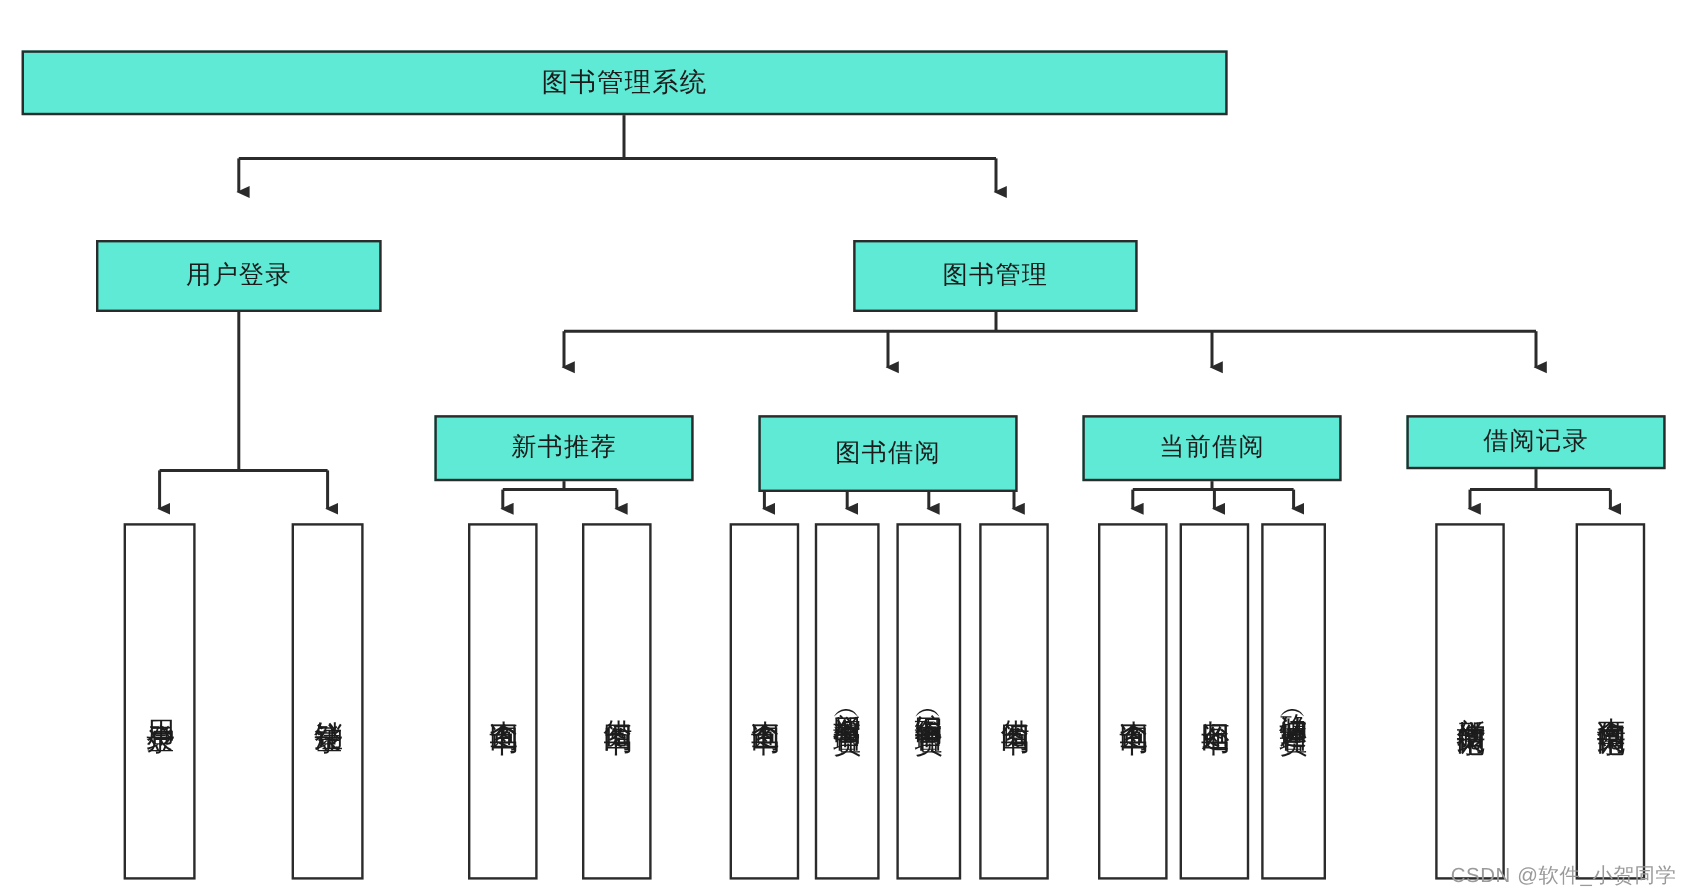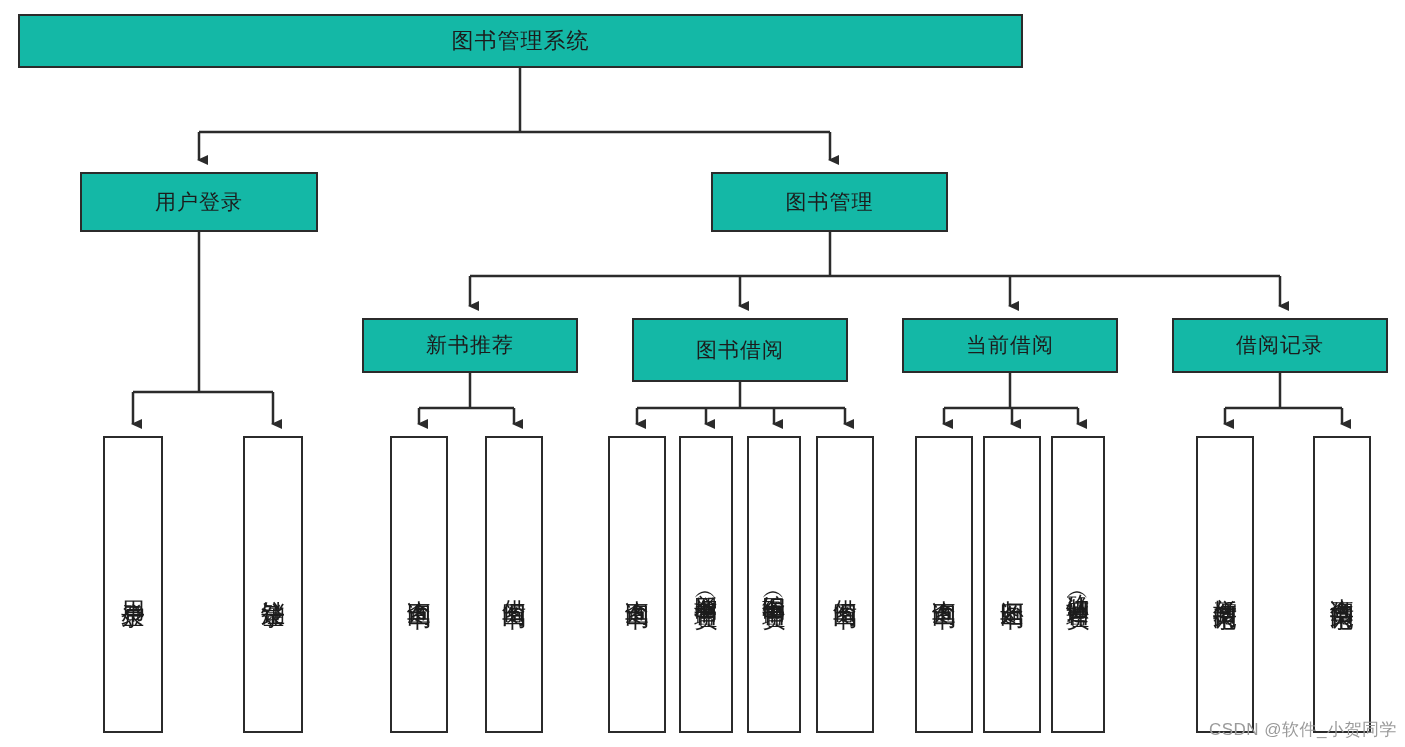--- a/index.html
+++ b/index.html
@@ -1,23 +1,23 @@
 <!DOCTYPE html>
 <html><head>
 <meta charset="utf-8">
 <style>
   html,body{margin:0;padding:0;background:#ffffff;}
   body{width:1405px;height:747px;overflow:hidden;
        font-family:"Liberation Sans","DejaVu Sans",sans-serif;color:#1a1a1a;}
   #stage{position:relative;width:1405px;height:747px;background:#fff;}
   svg.wires{position:absolute;left:0;top:0;width:1405px;height:747px;}
 
-  .node{position:absolute;box-sizing:border-box;background:#14b8a6;
+  .node{position:absolute;box-sizing:border-box;background:#5eead4;
         border:2.5px solid #2b2b2b;display:flex;align-items:center;
-        justify-content:center;}
+        justify-content:center;margin-top:28px;}
   .node .lbl{font-size:21px;line-height:1.15;letter-spacing:1px;
              white-space:nowrap;color:#1c1c1c;}
   .node.root .lbl{font-size:22px;}
   .node.lvl1 .lbl,.node.lvl2 .lbl{font-size:21px;}
 
   .leaf{position:absolute;box-sizing:border-box;background:#ffffff;
         border:2.5px solid #2b2b2b;display:flex;align-items:center;
         justify-content:center;overflow:hidden;}
   .leaf .vlbl{writing-mode:vertical-rl;text-orientation:upright;
               font-size:24px;line-height:1.16;letter-spacing:2px;
@@ -96,21 +96,21 @@
 
   <div class="node lvl2" style="left:362px;top:318px;width:216px;height:55px;">
     <span class="lbl">新书推荐</span>
   </div>
   <div class="node lvl2" style="left:632px;top:318px;width:216px;height:64px;">
     <span class="lbl">图书借阅</span>
   </div>
   <div class="node lvl2" style="left:902px;top:318px;width:216px;height:55px;">
     <span class="lbl">当前借阅</span>
   </div>
-  <div class="node lvl2" style="left:1172px;top:318px;width:216px;height:55px;">
+  <div class="node lvl2" style="left:1172px;top:318px;width:216px;height:45px;">
     <span class="lbl">借阅记录</span>
   </div>
 
   <div class="leaf" style="left:103px;top:436px;width:60px;height:297px;">
     <span class="vlbl">用户登录</span>
   </div>
   <div class="leaf" style="left:243px;top:436px;width:60px;height:297px;">
     <span class="vlbl">注销登录</span>
   </div>
 

